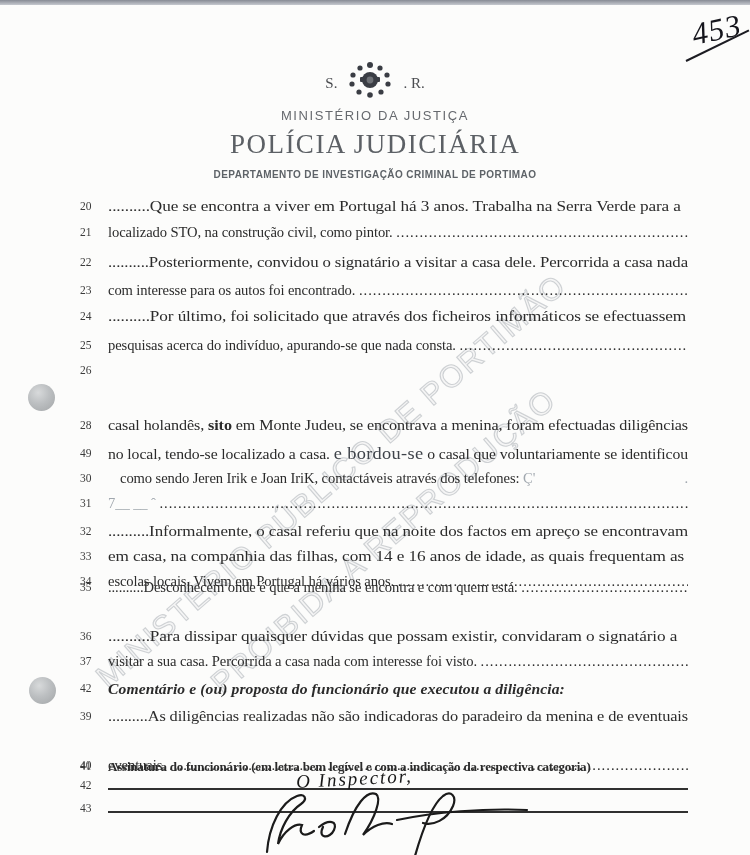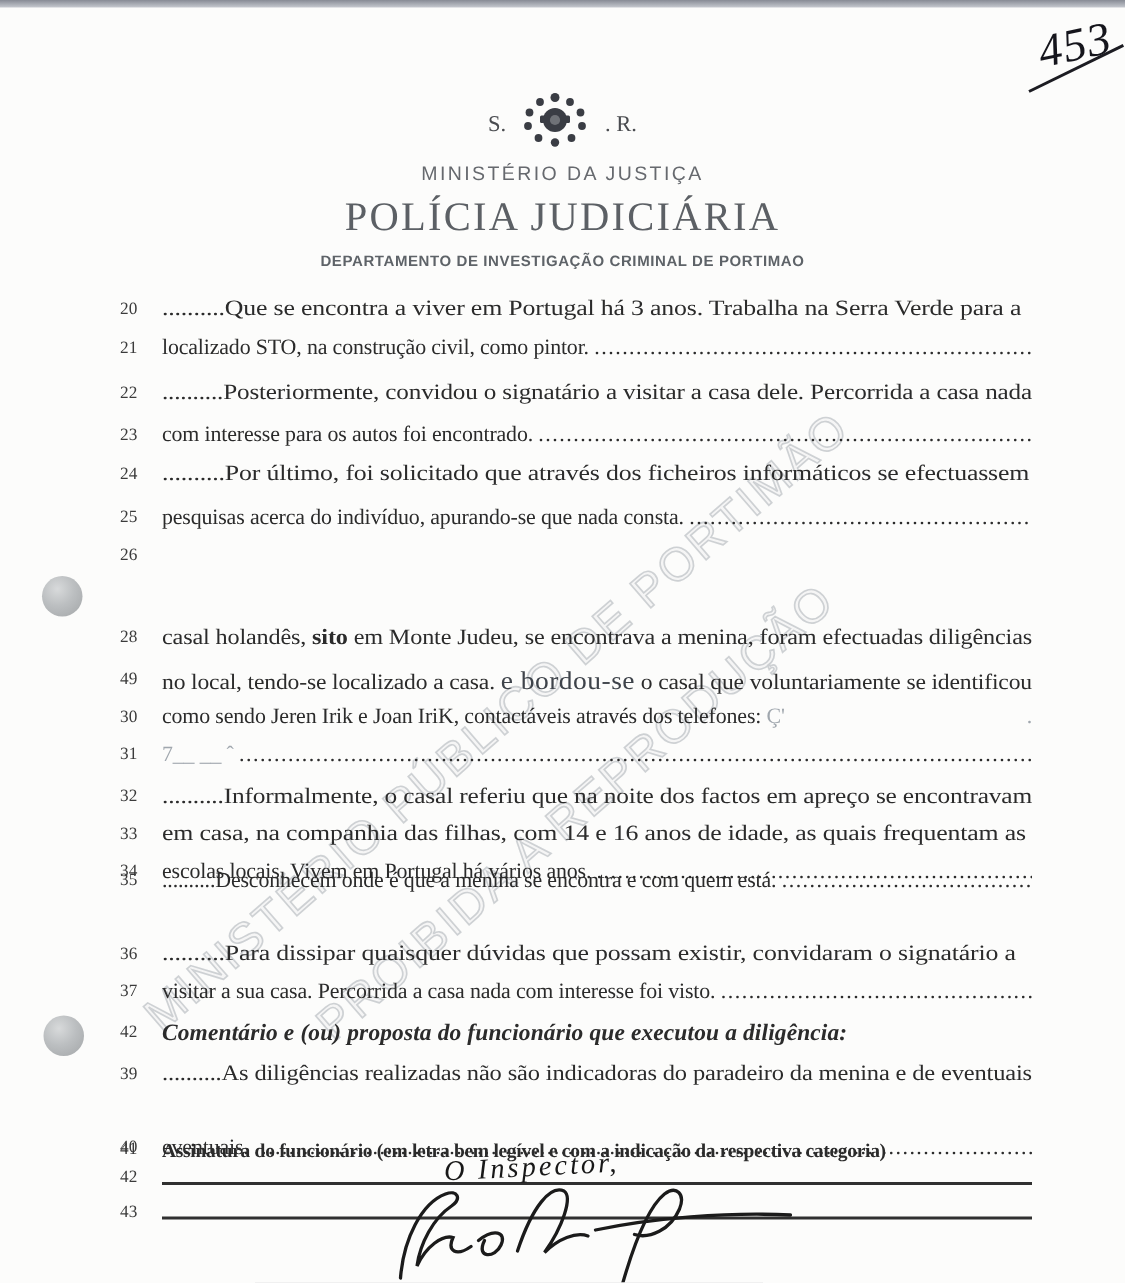--- a/index.html
+++ b/index.html
@@ -142,21 +142,21 @@
         <span class="lt"></span>
       </div>
       <div class="row justify" style="top: 415px;">
         <span class="ln">28</span>
         <span class="lt"><span class="fit" style="transform: scaleX(1.1069);"><span>casal holandês, </span><span class="b">sito</span><span> em Monte Judeu, se encontrava a menina, foram efectuadas diligências</span></span></span>
       </div>
       <div class="row justify" style="top: 443px;">
         <span class="ln">49</span>
         <span class="lt"><span class="fit" style="transform: scaleX(1.0785);"><span>no local, tendo-se localizado a casa. </span><span class="overlay">e bordou-se</span><span> o casal que voluntariamente se identificou</span></span></span>
       </div>
-      <div class="row redacted" style="top: 468px;">
+      <div class="row redacted" style="top: 468px; padding-left: 12px;">
         <span class="ln">30</span>
         <span class="lt"><span>como sendo Jeren Irik e Joan IriK, contactáveis através dos telefones: </span><span class="faint">Ç'</span><span class="grow"></span><span class="faint">.</span></span>
       </div>
       <div class="row leader" style="top: 493px;">
         <span class="ln">31</span>
         <span class="lt"><span class="faint">7__ __ ˆ</span><span> </span><span class="dots">........................................................................................................................................................................................................</span></span>
       </div>
       <div class="row justify" style="top: 521px;">
         <span class="ln">32</span>
         <span class="lt"><span class="fit" style="transform: scaleX(1.1589);"><span>..........Informalmente, o casal referiu que na noite dos factos em apreço se encontravam</span></span></span>

